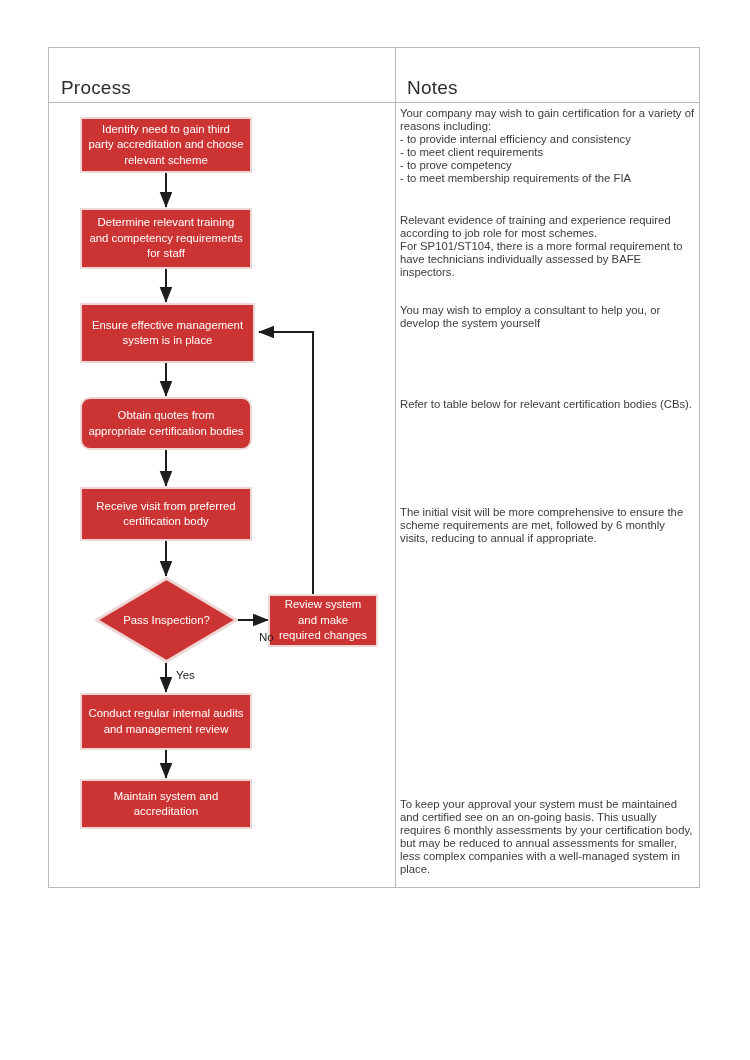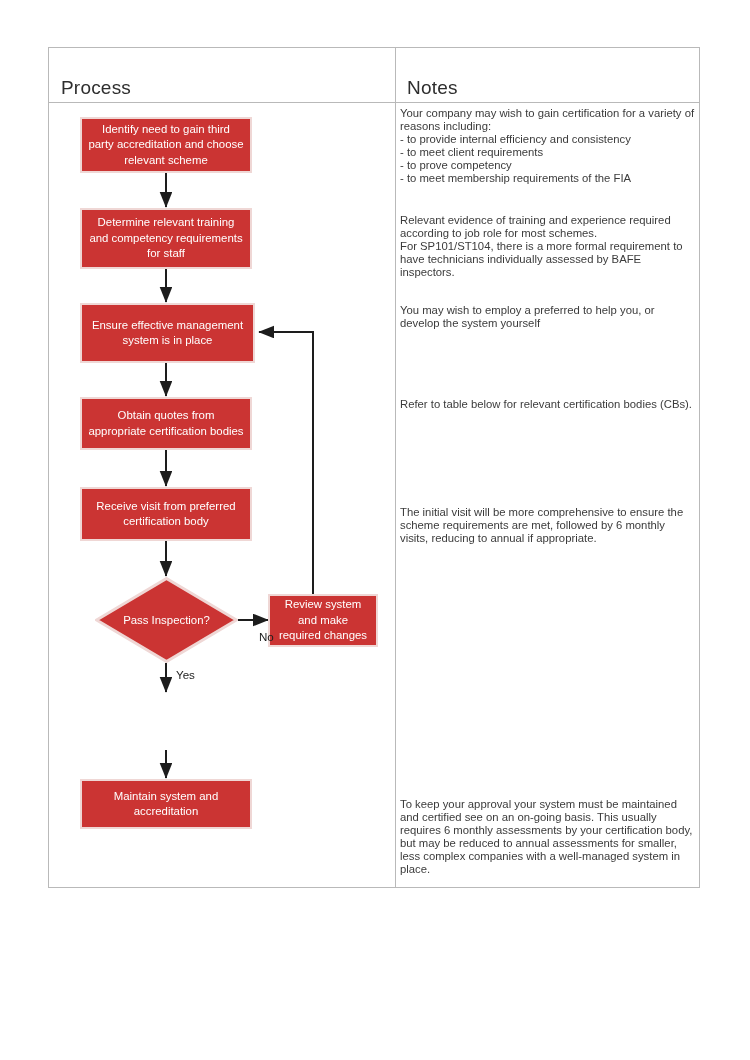--- a/index.html
+++ b/index.html
@@ -136,21 +136,21 @@
   <div id="header-notes" class="col-header">Notes</div>
 </div>
 
 <div class="note-block" style="top:107px;">Your company may wish to gain certification for a variety of reasons including:
  - to provide internal efficiency and consistency
  - to meet client requirements
  - to prove competency
  - to meet membership requirements of the FIA</div>
 <div class="note-block" style="top:214px;">Relevant evidence of training and experience required according to job role for most schemes.
 For SP101/ST104, there is a more formal requirement to have technicians individually assessed by BAFE inspectors.</div>
-<div class="note-block" style="top:304px;">You may wish to employ a preferred to help you, or develop the system yourself</div>
+<div class="note-block" style="top:304px;">You may wish to employ a consultant to help you, or develop the system yourself</div>
 <div class="note-block" style="top:398px;">Refer to table below for relevant certification bodies (CBs).</div>
 <div class="note-block" style="top:506px;">The initial visit will be more comprehensive to ensure the scheme requirements are met, followed by 6 monthly visits, reducing to annual if appropriate.</div>
 <div class="note-block" style="top:798px;">To keep your approval your system must be maintained and certified see on an on-going basis.  This usually requires 6 monthly assessments by your certification body, but may be reduced to annual assessments for smaller, less complex companies with a well-managed system in place.</div>
 
 <div id="flow">
 
   <svg class="connectors" viewBox="0 0 750 1060" xmlns="http://www.w3.org/2000/svg">
     <defs>
       <marker id="arrow" markerWidth="9" markerHeight="9" refX="7.6" refY="3.2" orient="auto" markerUnits="strokeWidth">
         <path d="M0,0 L8,3.2 L0,6.4 z" fill="#1d1d1d"></path>
@@ -169,32 +169,33 @@
 
     <path d="M313,594 L313,332 L259,332" stroke="#1d1d1d" stroke-width="2" fill="none" marker-end="url(#arrow)"></path>
   </svg>
 
   <div class="node" style="left:80px;  top:117px; width:172px; height:56px;">Identify need to gain third party accreditation and choose relevant scheme</div>
 
   <div class="node" style="left:80px;  top:208px; width:172px; height:61px;">Determine relevant training and competency requirements for staff</div>
 
   <div class="node" style="left:80px;  top:303px; width:175px; height:60px;">Ensure effective management system is in place</div>
 
-  <div class="node" style="left:80px;  top:397px; width:172px; height:53px;">Obtain quotes from appropriate certification bodies</div>
+  <div class="node" style="left:80px;  top:397px; width:172px; height:53px;border-radius:10px;">Obtain quotes from appropriate certification bodies</div>
 
   <div class="node" style="left:80px;  top:487px; width:172px; height:54px;">Receive visit from preferred certification body</div>
 
   <div class="diamond-wrap" style="left:95px; top:577px; width:143px; height:86px;">
     <svg width="143" height="86" viewBox="0 0 143 86" xmlns="http://www.w3.org/2000/svg">
       <polygon points="71.5,1.5 141.5,43 71.5,84.5 1.5,43" fill="#CB3433" stroke="#EFD7D5" stroke-width="3"></polygon>
     </svg>
     <div class="diamond-label">Pass Inspection?</div>
   </div>
 
   <div class="node" style="left:268px; top:594px; width:110px; height:53px;">Review system and make required changes</div>
 
+  <div class="node" style="left:80px;  top:693px; width:172px; height:57px;">Conduct regular internal audits and management review</div>
 
   <div class="node" style="left:80px;  top:779px; width:172px; height:50px;">Maintain system and accreditation</div>
 
   <div class="edge-label" style="left:241px; top:630px;margin-left:18px;">No</div>
   <div class="edge-label" style="left:176px; top:668px;">Yes</div>
 
 </div>
 
 </body></html>

